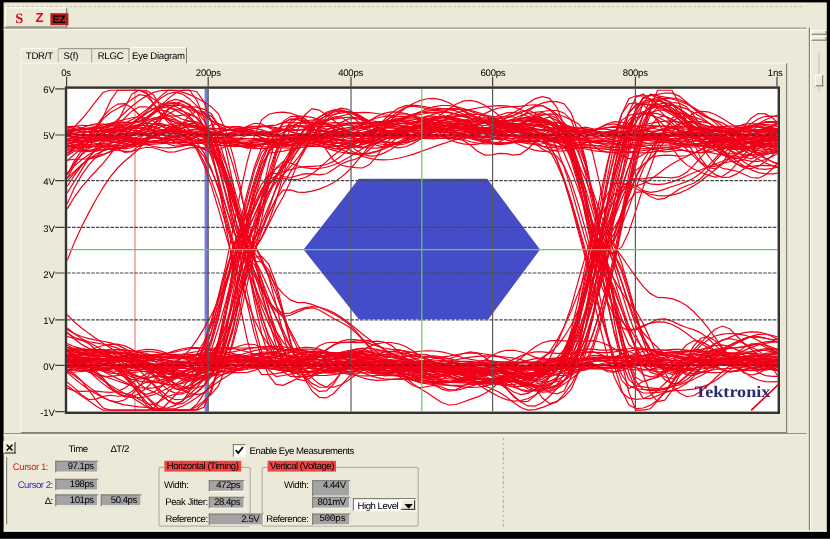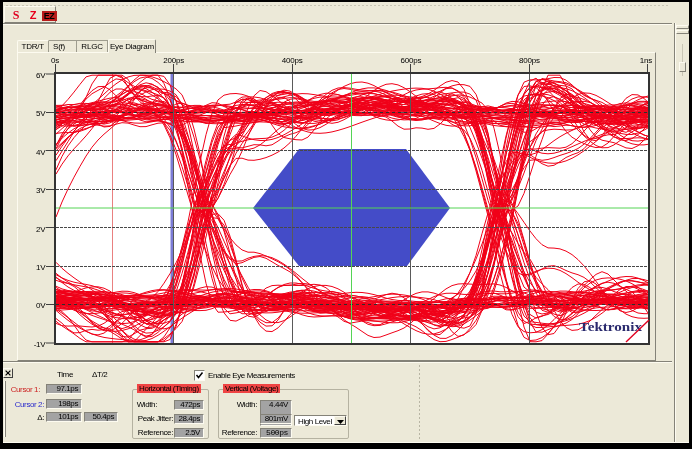--- a/index.html
+++ b/index.html
@@ -276,26 +276,26 @@
       </svg>
     <div class="abs lbl" style="left:205px;top:8px;">Enable Eye Measurements</div>
 
     <div class="abs group" style="left:128.5px;top:25.5px;width:77px;height:50px;"></div>
     <div class="abs grouplbl" style="left:134px;top:21px;">Horizontal (Timing)</div>
     <div class="abs lbl" style="left:124px;top:37px;width:30px;text-align:right;">Width:</div>
     <div class="abs sunken fieldtxt" style="left:171px;top:36.5px;width:30px;height:10px;">472ps</div>
     <div class="abs lbl" style="left:132px;top:51px;width:38px;text-align:right;">Peak Jitter:</div>
     <div class="abs sunken fieldtxt" style="left:171px;top:50.5px;width:30px;height:10px;">28.4ps</div>
     <div class="abs lbl" style="left:132px;top:65px;width:38px;text-align:right;">Reference:</div>
-    <div class="abs sunken fieldtxt" style="left:171px;top:64.5px;width:30px;height:10px;">2.5V</div>
+    <div class="abs sunken fieldtxt" style="left:171px;top:64.5px;width:46px;height:10px;">2.5V</div>
 
     <div class="abs group" style="left:214.5px;top:25.5px;width:131px;height:50px;"></div>
     <div class="abs grouplbl" style="left:220px;top:21px;">Vertical (Voltage)</div>
     <div class="abs lbl" style="left:224px;top:37px;width:30px;text-align:right;">Width:</div>
-    <div class="abs sunken fieldtxt" style="left:257px;top:36.5px;width:32px;height:26px;">4.44V</div>
+    <div class="abs sunken fieldtxt" style="left:257px;top:36.5px;width:32px;height:14px;">4.44V</div>
     <div class="abs lbl" style="left:224px;top:51px;width:30px;text-align:right;margin-top:37px;">Noise:</div>
     <div class="abs sunken fieldtxt" style="left:257px;top:50.5px;width:32px;height:10px;">801mV</div>
     <div class="abs lbl" style="left:216px;top:65px;width:38px;text-align:right;">Reference:</div>
     <div class="abs sunken fieldtxt" style="left:257px;top:64.5px;width:32px;height:10px;font-family:Liberation Mono, monospace;">500ps</div>
 
     <div class="abs" style="left:291px;top:52px;width:53px;height:11px;background:#fff;border:1px solid #848278;border-bottom-color:#fdfbf0;border-right-color:#fdfbf0;"></div>
     <div class="abs lbl" style="left:295px;top:54px;">High Level</div>
     <div class="abs" style="left:331px;top:53px;width:12px;height:9px;background:#ece9d8;border:1px solid #fdfbf0;border-right-color:#404040;border-bottom-color:#404040;"></div>
     <svg class="abs" style="left:334px;top:56.5px;" width="7" height="4" viewBox="0 0 7 4">
         <path d="M0 0 L7 0 L3.5 4 Z" fill="#000"></path>

